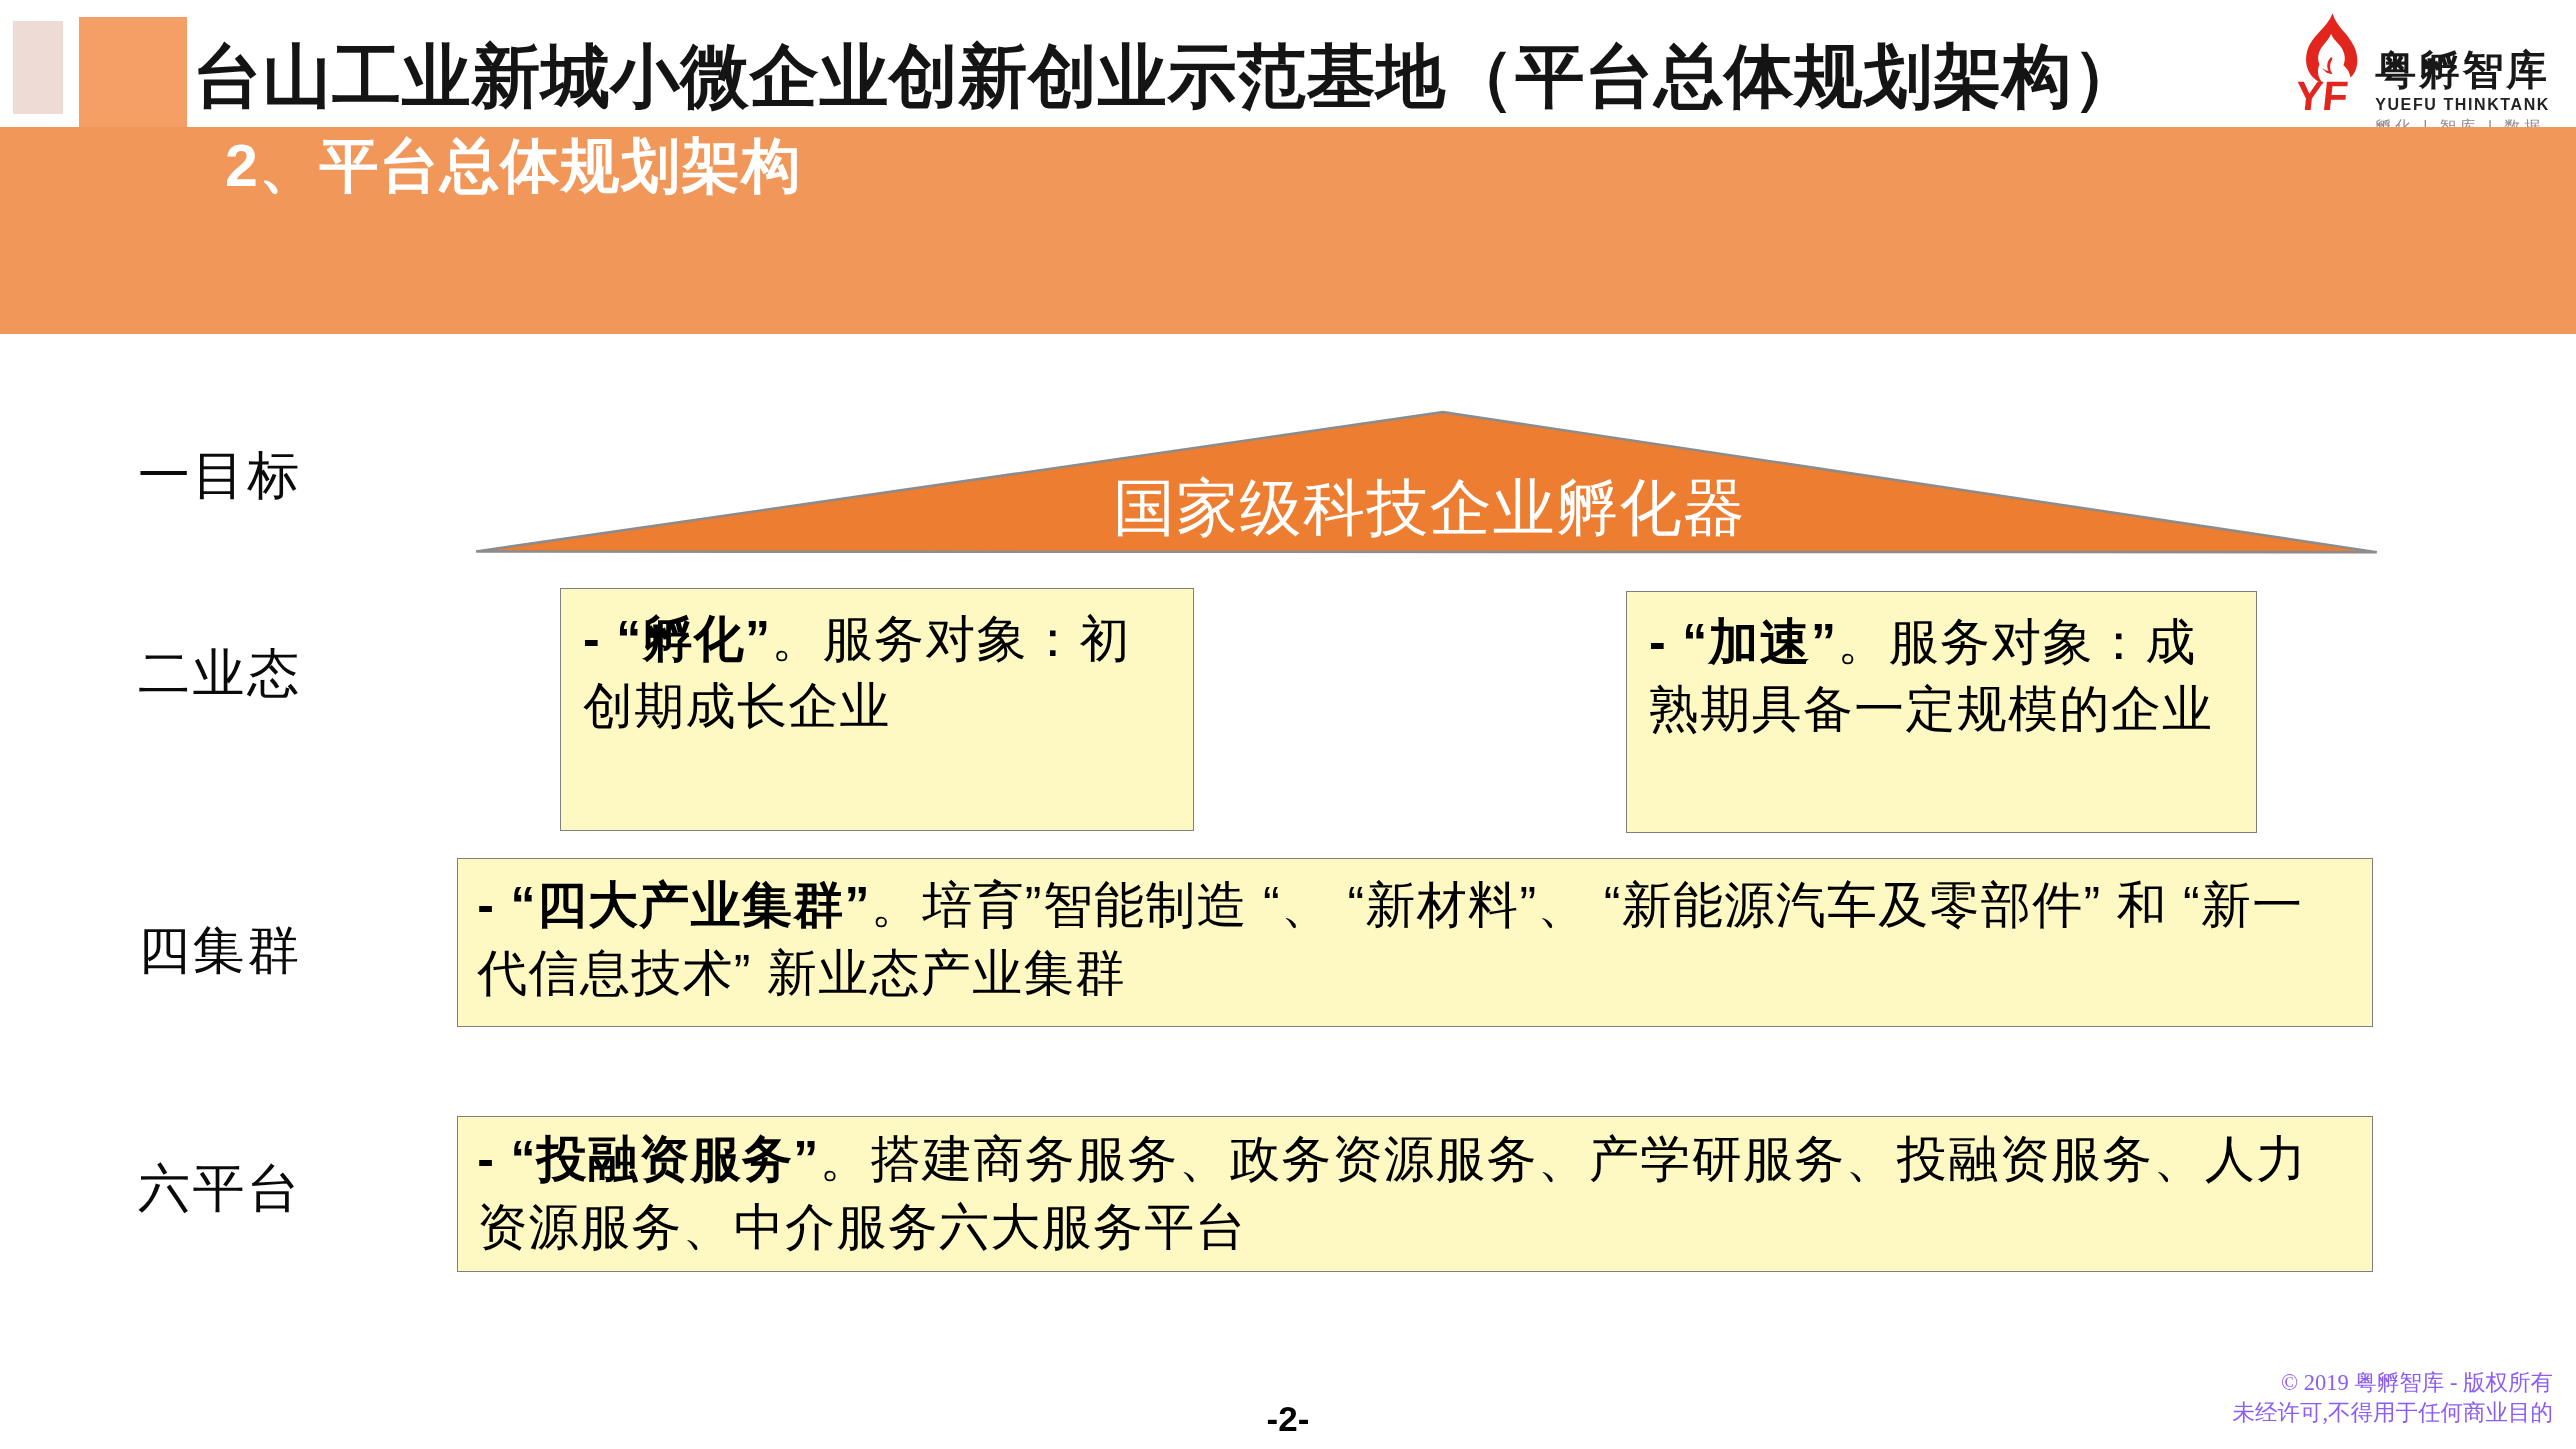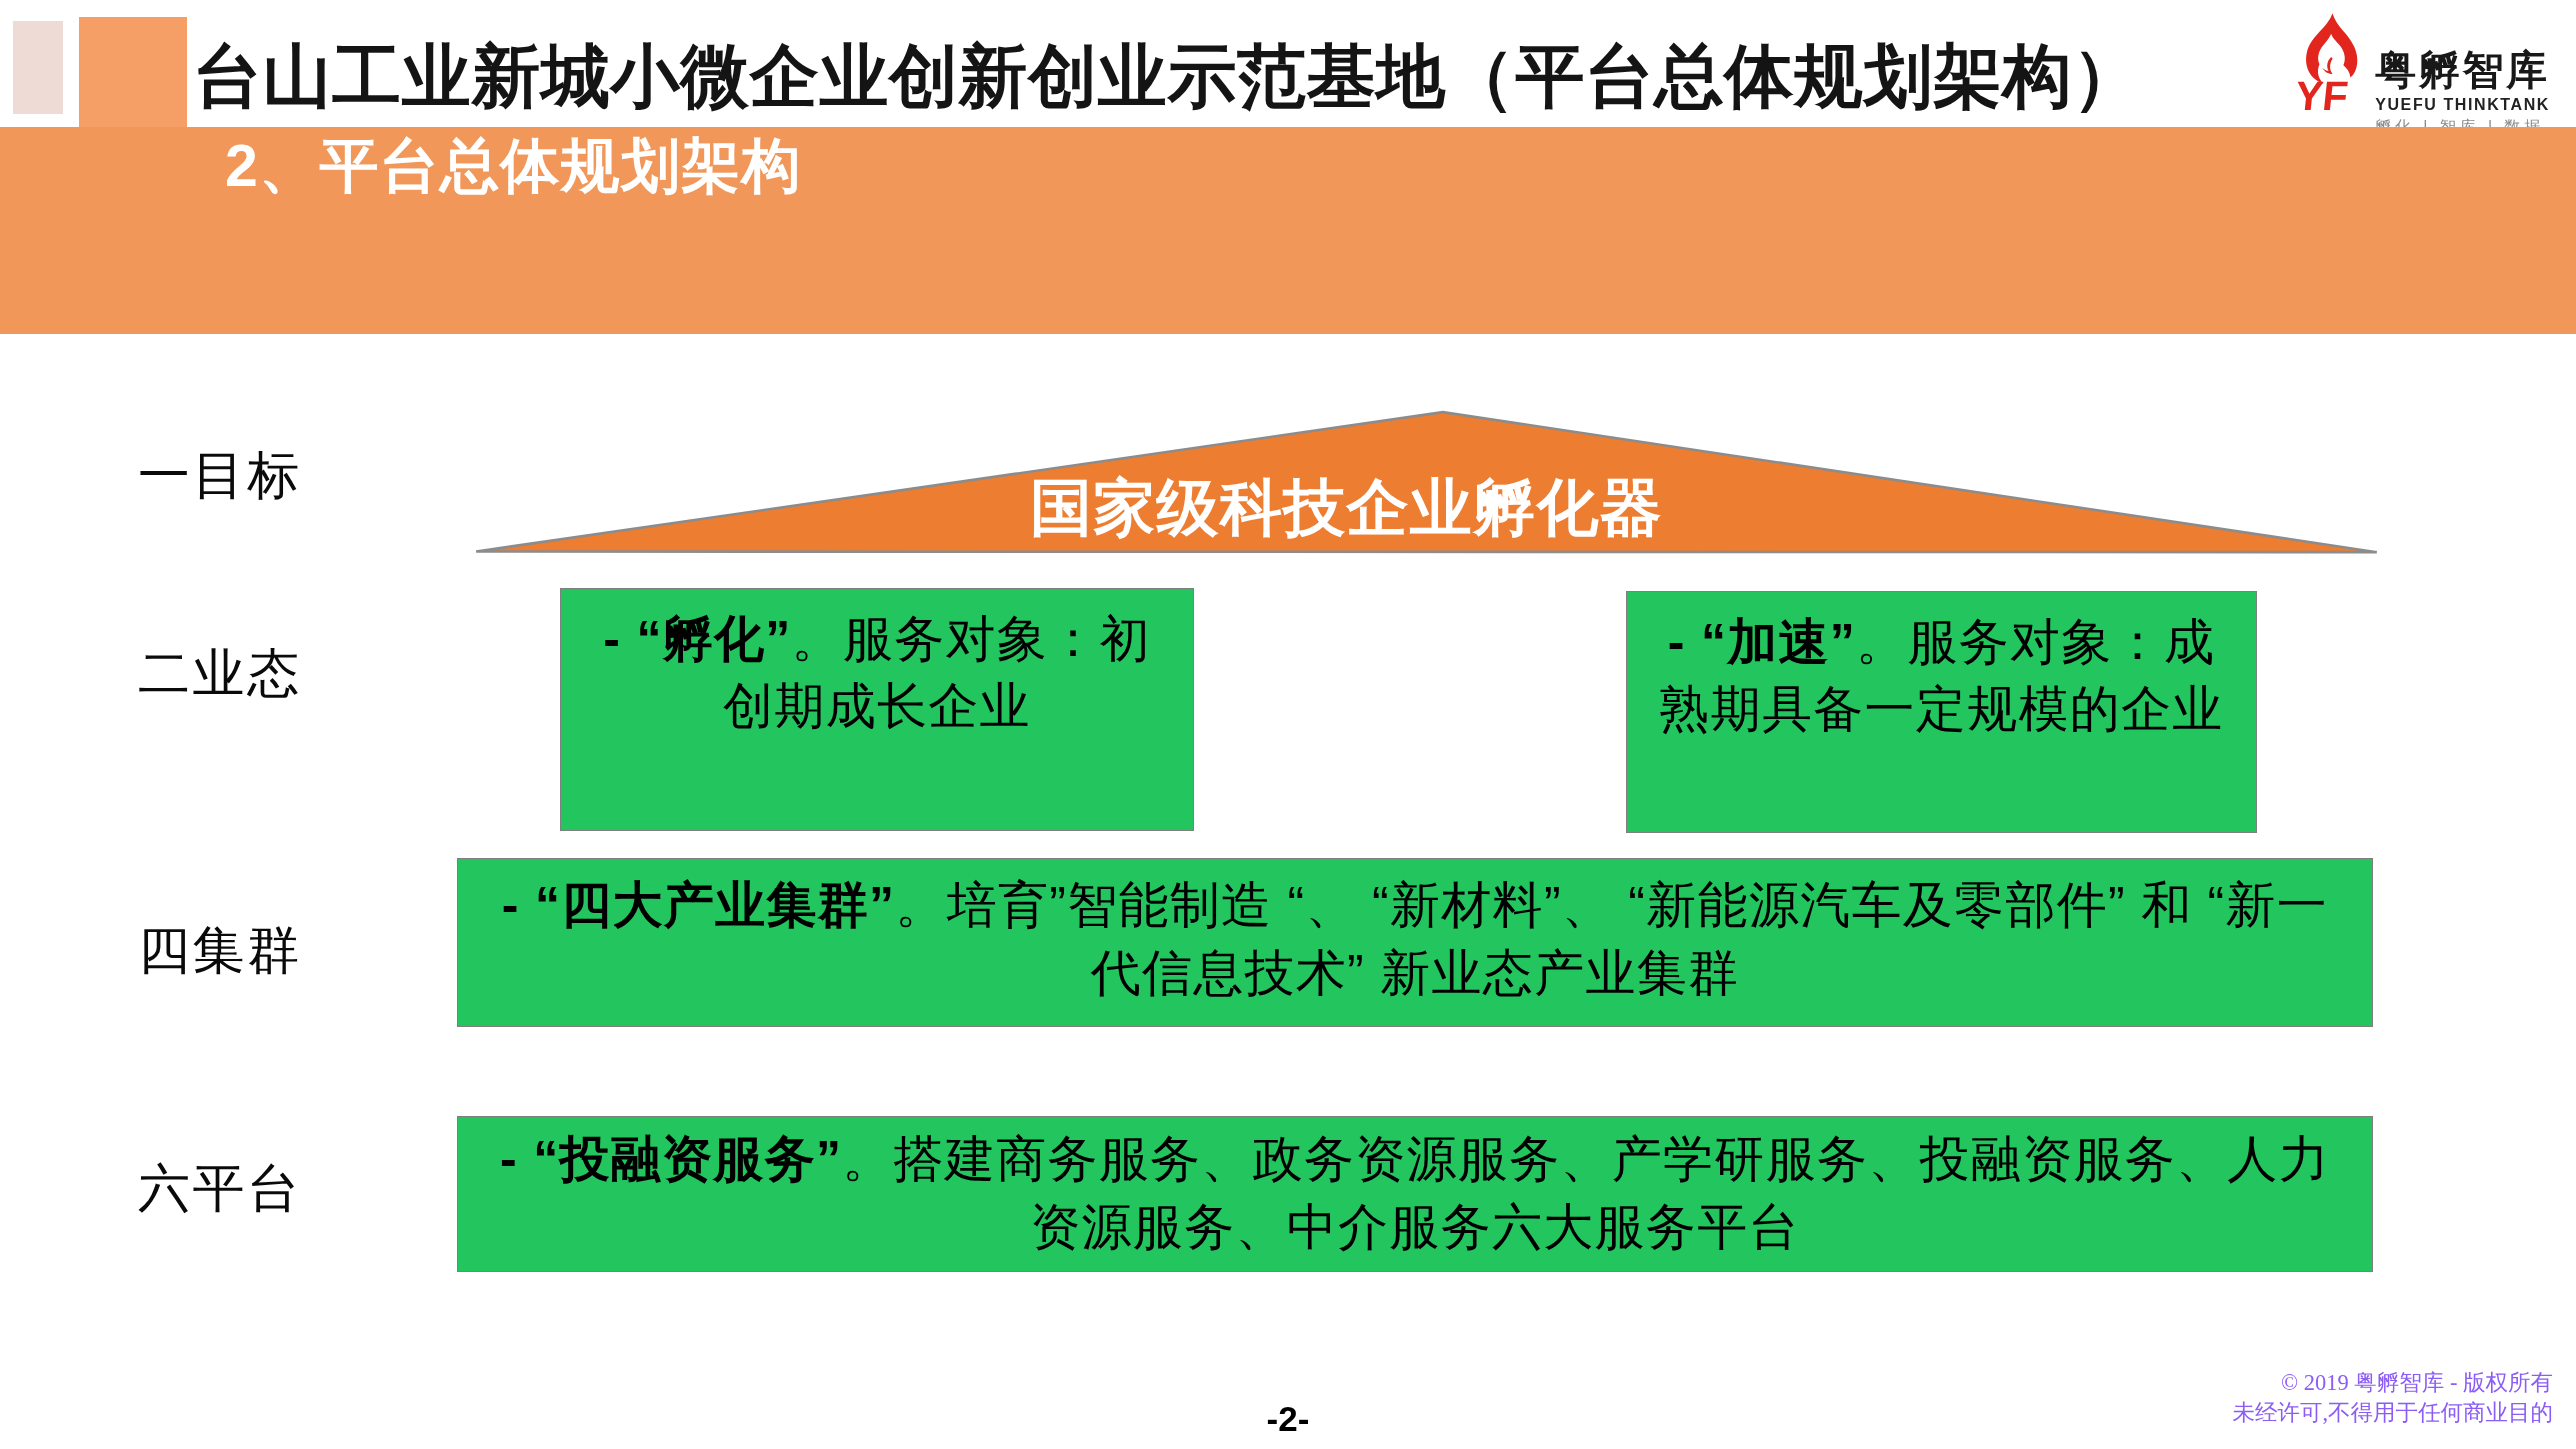--- a/index.html
+++ b/index.html
@@ -24,25 +24,25 @@
   
   .banner{position:absolute;left:0;top:127px;width:2576px;height:207px;background:#F1975A;
           display:flex;align-items:flex-start;}
   .banner-text{margin-left:225px;font-size:59px;font-weight:700;color:#ffffff;letter-spacing:1.3px;}
 
   
   .row-label{position:absolute;left:138px;font-size:52px;color:#0a0a0a;letter-spacing:2.6px;}
   .lbl-0{top:441px;} .lbl-1{top:639px;} .lbl-2{top:916px;} .lbl-3{top:1154px;}
 
   .roof-svg{position:absolute;left:451px;top:398px;width:1958px;height:167px;}
-  .roof-label{position:absolute;left:1030px;top:466px;width:799px;text-align:left;
-              font-size:62px;font-weight:700;color:#ffffff;letter-spacing:1.3px;}
+  .roof-label{position:absolute;left:1030px;top:466px;width:799px;text-align:center;
+              font-size:62px;font-weight:400;color:#ffffff;letter-spacing:1.3px;}
 
-  .box{position:absolute;background:#22c55e;border:1.9px solid #7F7F7F;box-sizing:border-box;
-       font-size:50px;line-height:1.35;letter-spacing:1.3px;color:#000;text-align:center;}
+  .box{position:absolute;background:#fef9c3;border:1.9px solid #7F7F7F;box-sizing:border-box;
+       font-size:50px;line-height:1.35;letter-spacing:1.3px;color:#000;}
   .box b{font-weight:700;}
   .box-incubate{left:560px;top:588px;width:634px;height:243px;padding:16.7px 22px;}
   .box-accelerate{left:1626px;top:591px;width:631px;height:242px;padding:16.7px 22px;}
   .box-clusters{left:457px;top:858px;width:1916px;height:169px;padding:13px 19.3px;}
   .box-platforms{left:457px;top:1116px;width:1916px;height:156px;padding:9px 19.3px;}
 
   
   .page-number{position:absolute;left:0;top:1399px;width:2576px;text-align:center;
                font-size:35px;font-weight:700;color:#000;}
   .copyright{position:absolute;right:23px;top:1368px;text-align:right;font-size:22.5px;

